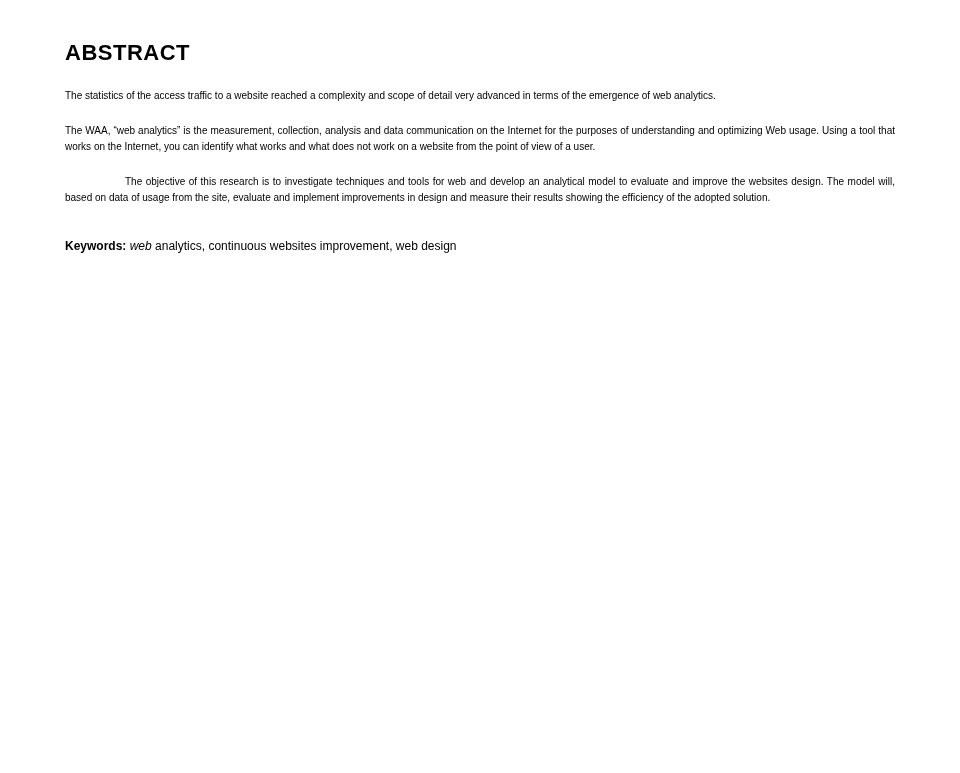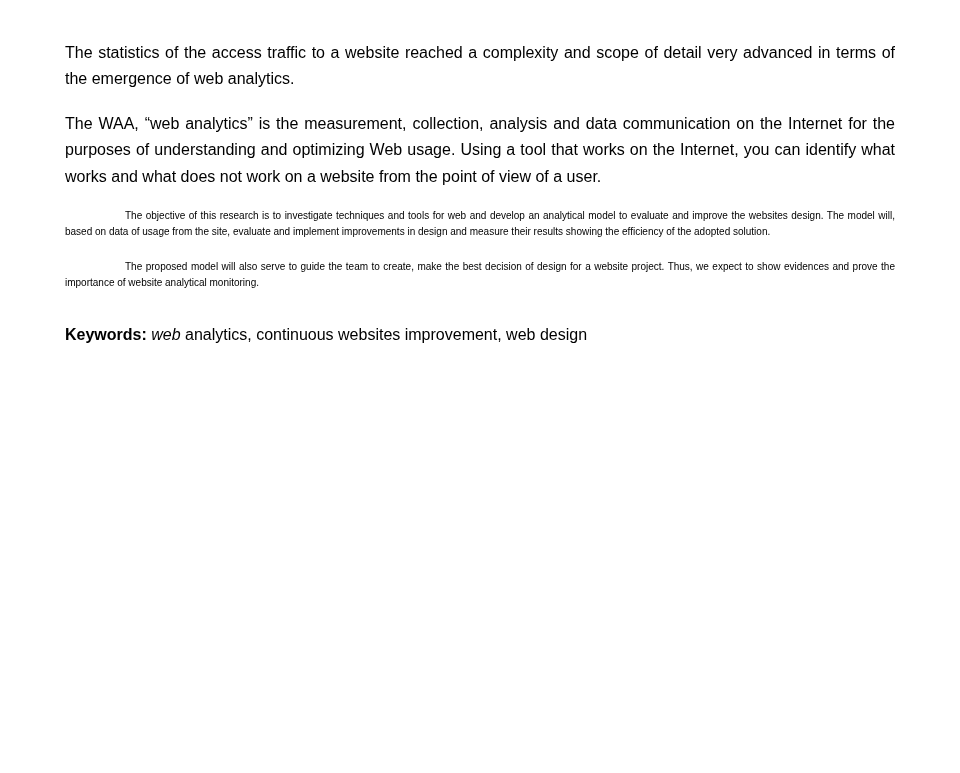--- a/index.html
+++ b/index.html
@@ -22,61 +22,61 @@
     }
 
     .abstract-title {
       font-size: 22px;
       font-weight: bold;
       margin-bottom: 22px;
       letter-spacing: 0.5px;
     }
 
     .paragraph {
-      font-size: 16px;
+      font-size: 10px;
       line-height: 1.65;
       text-align: justify;
       margin-bottom: 18px;
     }
 
     .paragraph-indented {
       font-size: 10px;
       line-height: 1.65;
       text-align: justify;
       margin-bottom: 18px;
       text-indent: 60px;
     }
 
     .keywords-line {
-      font-size: 16px;
+      font-size: 12px;
       line-height: 1.65;
       margin-top: 30px;
     }
 
     .keywords-label {
       font-weight: bold;
     }
 
     .keywords-italic {
       font-style: italic;
     }
   </style>
 </head>
 <body>
 
 <div class="page-container">
 
+  <div class="abstract-title">ABSTRACT</div>
 
   <p class="paragraph">The statistics of the access traffic to a website reached a complexity and scope of detail very advanced in terms of the emergence of web analytics.</p>
 
   <p class="paragraph">The WAA, “web analytics” is the measurement, collection, analysis and data communication on the Internet for the purposes of understanding and optimizing Web usage. Using a tool that works on the Internet, you can identify what works and what does not work on a website from the point of view of a user.</p>
 
   <p class="paragraph-indented">The objective of this research is to investigate techniques and tools for web and develop an analytical model to evaluate and improve the websites design. The model will, based on data of usage from the site, evaluate and implement improvements in design and measure their results showing the efficiency of the adopted solution.</p>
 
-  <p class="paragraph-indented">The proposed model will also serve to guide the team to create, make the best decision of design for a website project. Thus, we expect to show evidences and prove the importance of website analytical monitoring.</p>
 
   <p class="keywords-line">
     <span class="keywords-label">Keywords:</span>
     <span> </span>
     <span class="keywords-italic">web</span><span> analytics, continuous websites improvement, web design</span>
   </p>
 
 </div>
 
 </body></html>

